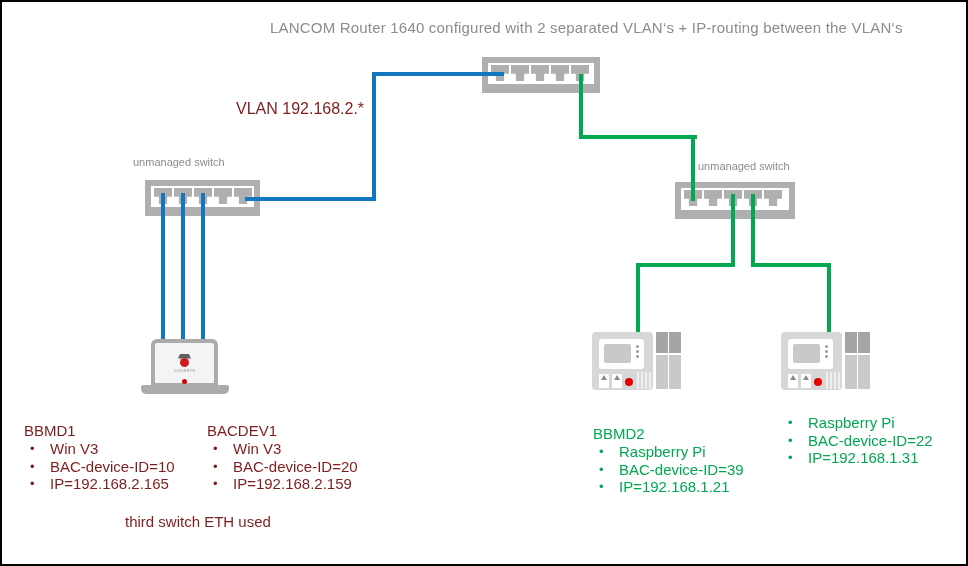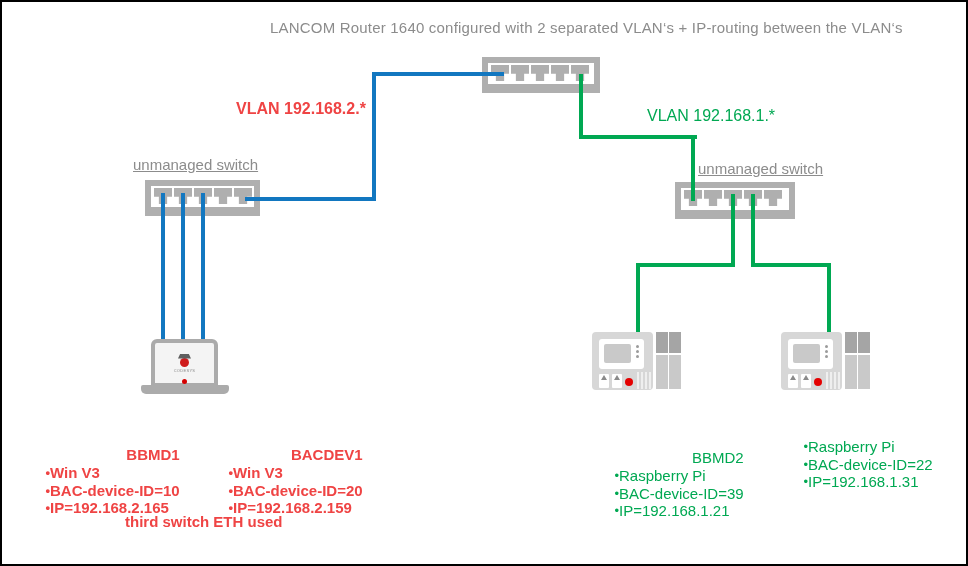--- a/index.html
+++ b/index.html
@@ -1,27 +1,27 @@
 <!DOCTYPE html>
 <html><head>
 <meta charset="utf-8">
 <style>
   html,body { margin:0; padding:0; background:#fff; }
   .canvas {
     position:relative; width:968px; height:566px; box-sizing:border-box;
     border:2px solid #000; background:#fff; overflow:hidden;
     font-family:"Liberation Sans", sans-serif;
   }
-  .abs { position:absolute;text-align:right; }
+  .abs { position:absolute; }
   .gray-text { color:#8c8c8c; }
-  .blue  { color:#ef4444;font-weight:bold; }
+  .blue  { color:#7f1d1d; }
   .green { color:#00a852; }
 
   .diagram-title { left:268px; top:17px; font-size:15px; white-space:nowrap; letter-spacing:.2px; }
-  .switch-label { font-size:15px; white-space:nowrap;text-decoration:underline; }
+  .switch-label { font-size:11px; white-space:nowrap; }
   .vlan-label { font-size:16px; white-space:nowrap; }
 
   
   .netdev { background:#afafaf; z-index:2; }
   .netdev .panel {
     position:absolute; left:6px; right:6px; top:6px; bottom:9px; background:#fff;
     display:flex; gap:2px; padding:2px 3px; align-items:flex-start; box-sizing:border-box;
   }
   .port {
     width:18px; height:16px; background:#afafaf; flex:0 0 auto;
@@ -57,35 +57,34 @@
   .plc-term::before { content:""; position:absolute; left:2px; top:1px; width:6px; height:5px; background:#8a8a8a;
     clip-path:polygon(50% 0,100% 100%,0 100%); }
   .plc-led { position:absolute; left:33px; top:46px; width:8px; height:8px; background:#e40000; border-radius:50%; }
   .plc-vents { position:absolute; left:45px; top:40px; height:17px; display:flex; gap:2px; }
   .plc-vents i { width:2px; height:100%; background:#efefef; }
   .plc-mod { position:absolute; top:0; width:12px; height:58px; }
   .plc-mod .cap { height:21px; background:#a5a5a5; }
   .plc-mod .bdy { height:34px; margin-top:2px; background:#c9c9c9; }
 
   
-  .node { font-size:15px; line-height:17.5px; z-index:5; white-space:nowrap;margin-top:24px; }
+  .node { font-size:15px; line-height:17.5px; z-index:5; white-space:nowrap; }
   .node .t { line-height:18px; }
   .node .row { display:flex; }
   .node .b { width:26px; padding-left:6px; box-sizing:border-box; font-size:13px; }
   .note { font-size:15px; line-height:17px; z-index:5; white-space:nowrap; }
 </style>
 </head>
 <body>
 
 <div class="canvas">
 
   <div class="abs diagram-title gray-text">LANCOM Router 1640 configured with 2 separated VLAN‘s + IP-routing between the VLAN‘s</div>
 
   <div class="abs vlan-label blue" style="left:234px;top:98px">VLAN 192.168.2.*</div>
-  <div class="abs vlan-label green" style="left:645px;top:105px">VLAN 192.168.1.*</div>
 
   <div class="abs switch-label gray-text" style="left:131px;top:154px">unmanaged switch</div>
   <div class="abs switch-label gray-text" style="left:696px;top:158px">unmanaged switch</div>
 
   <div class="abs netdev" style="left:480px;top:55px;width:118px;height:36px">
     <div class="panel">
       <span class="port"></span>
       <span class="port"></span>
       <span class="port"></span>
       <span class="port"></span>

